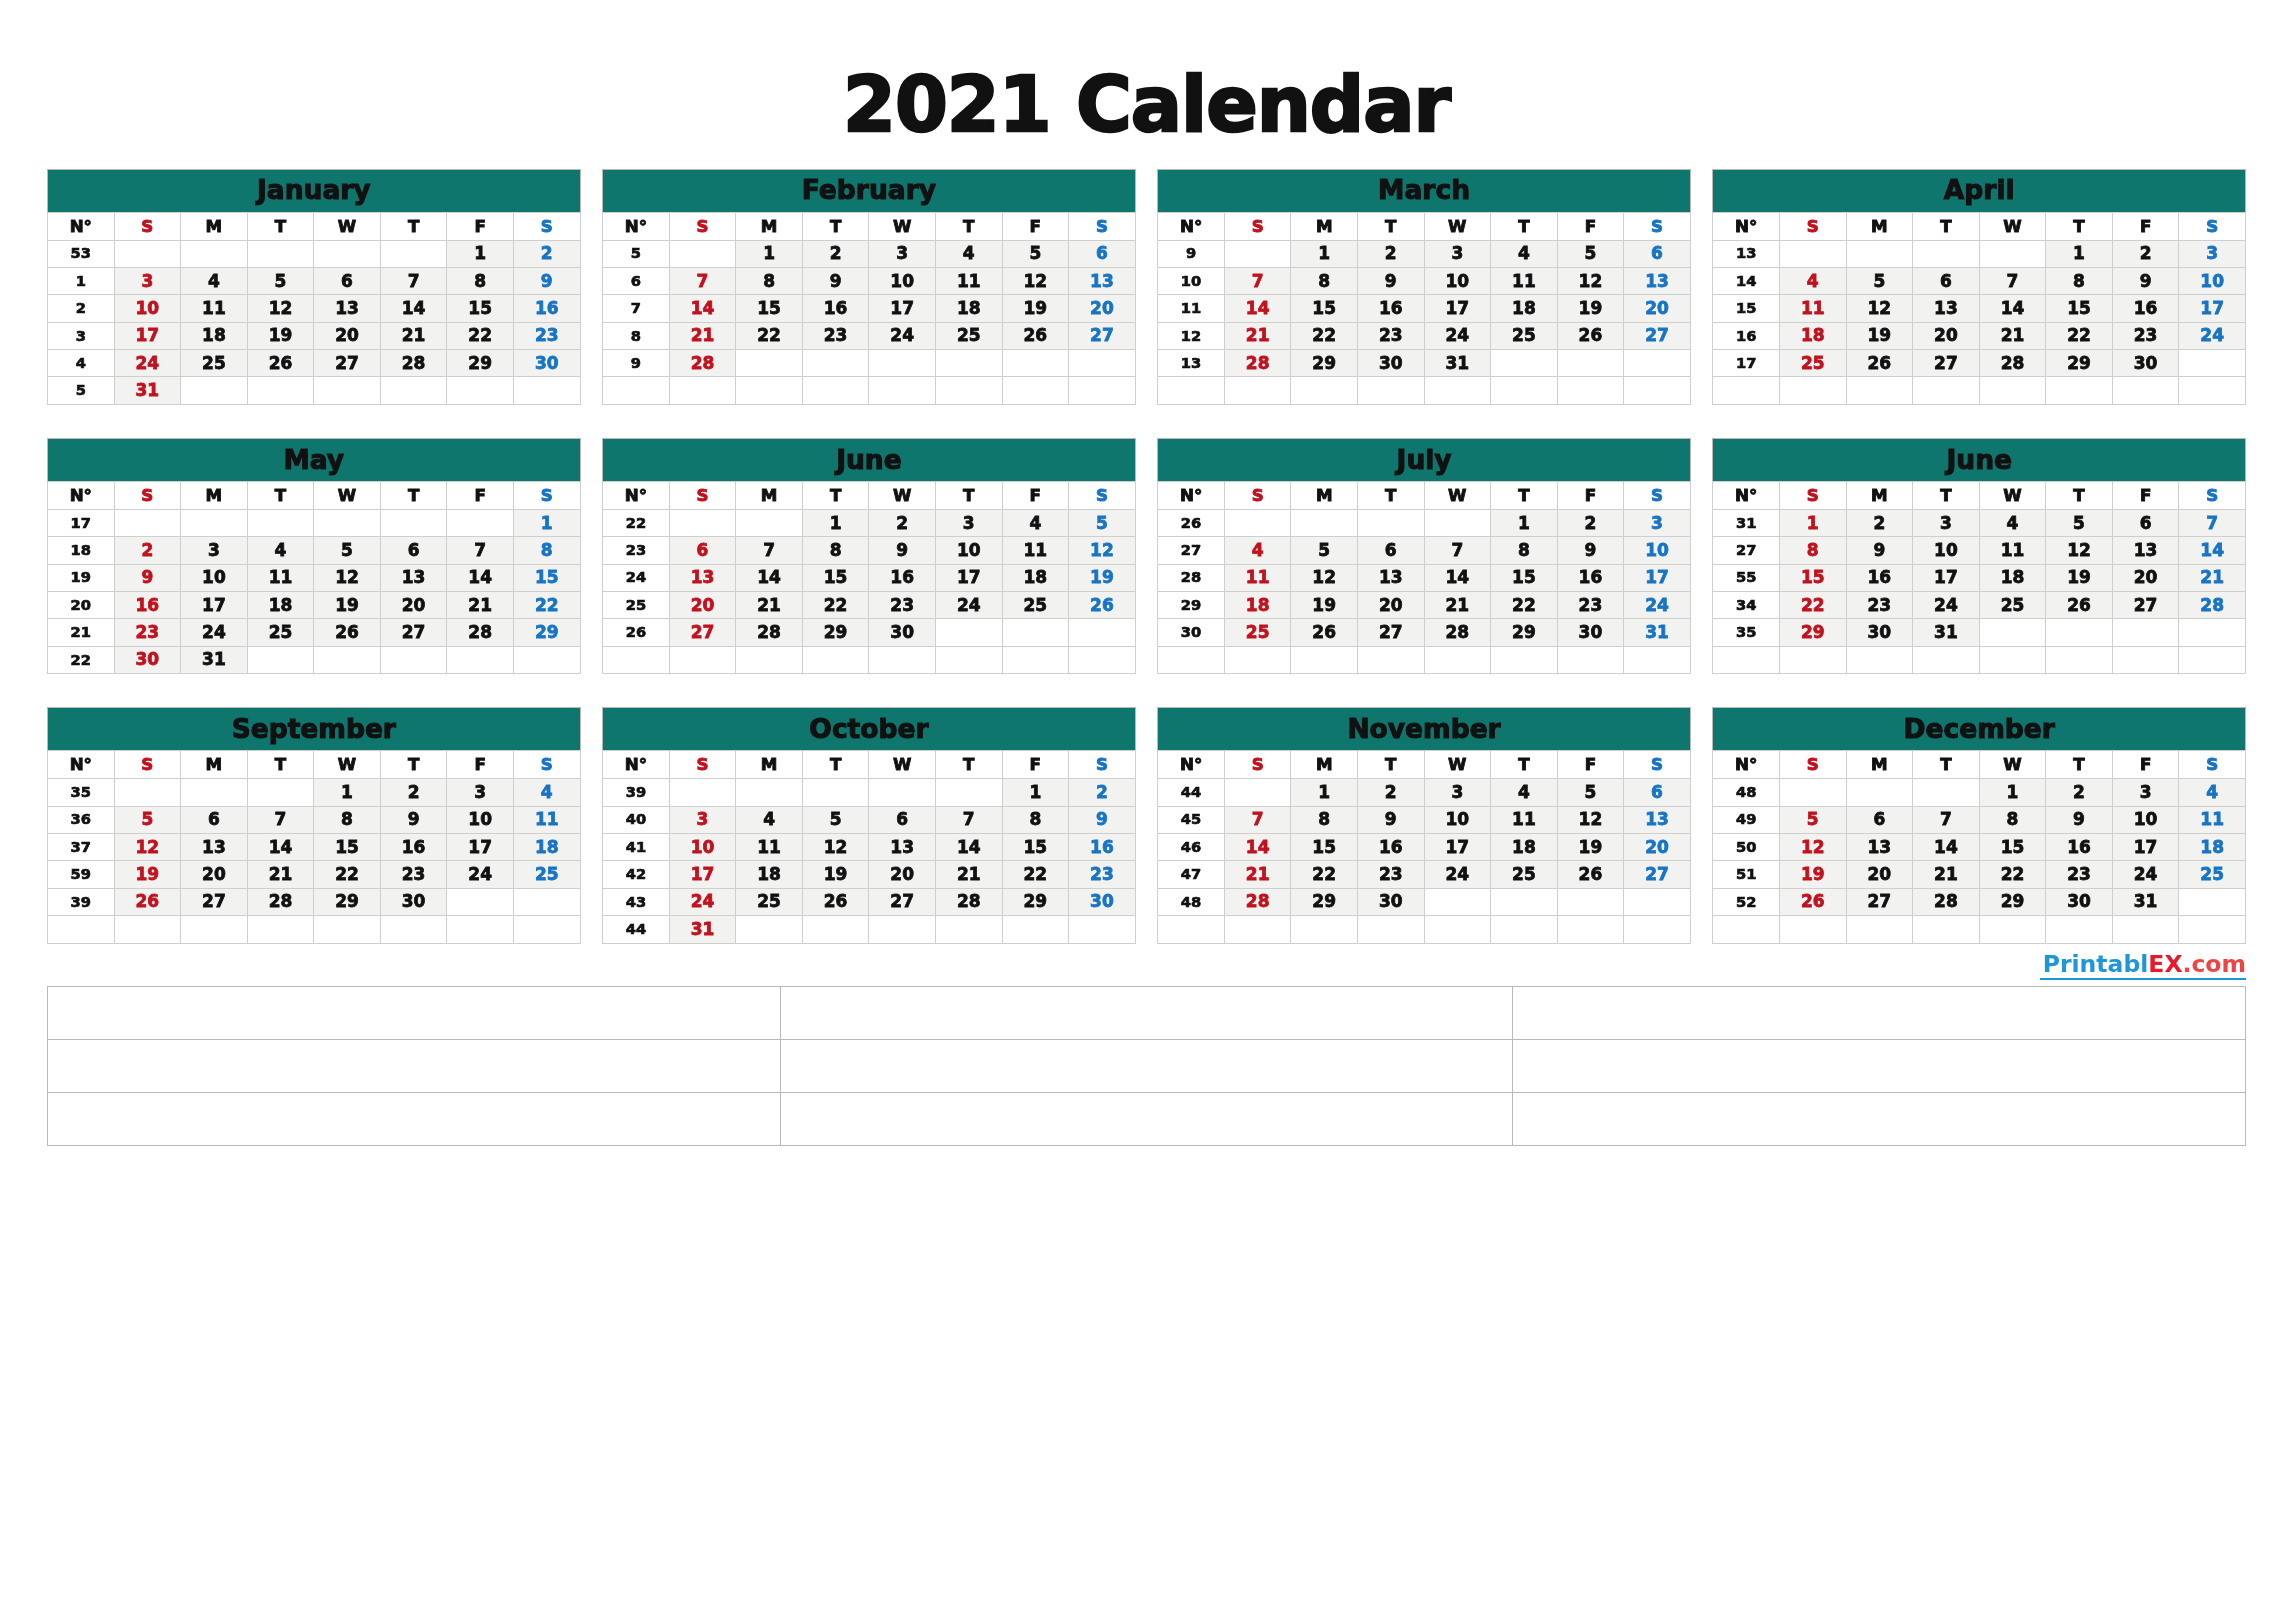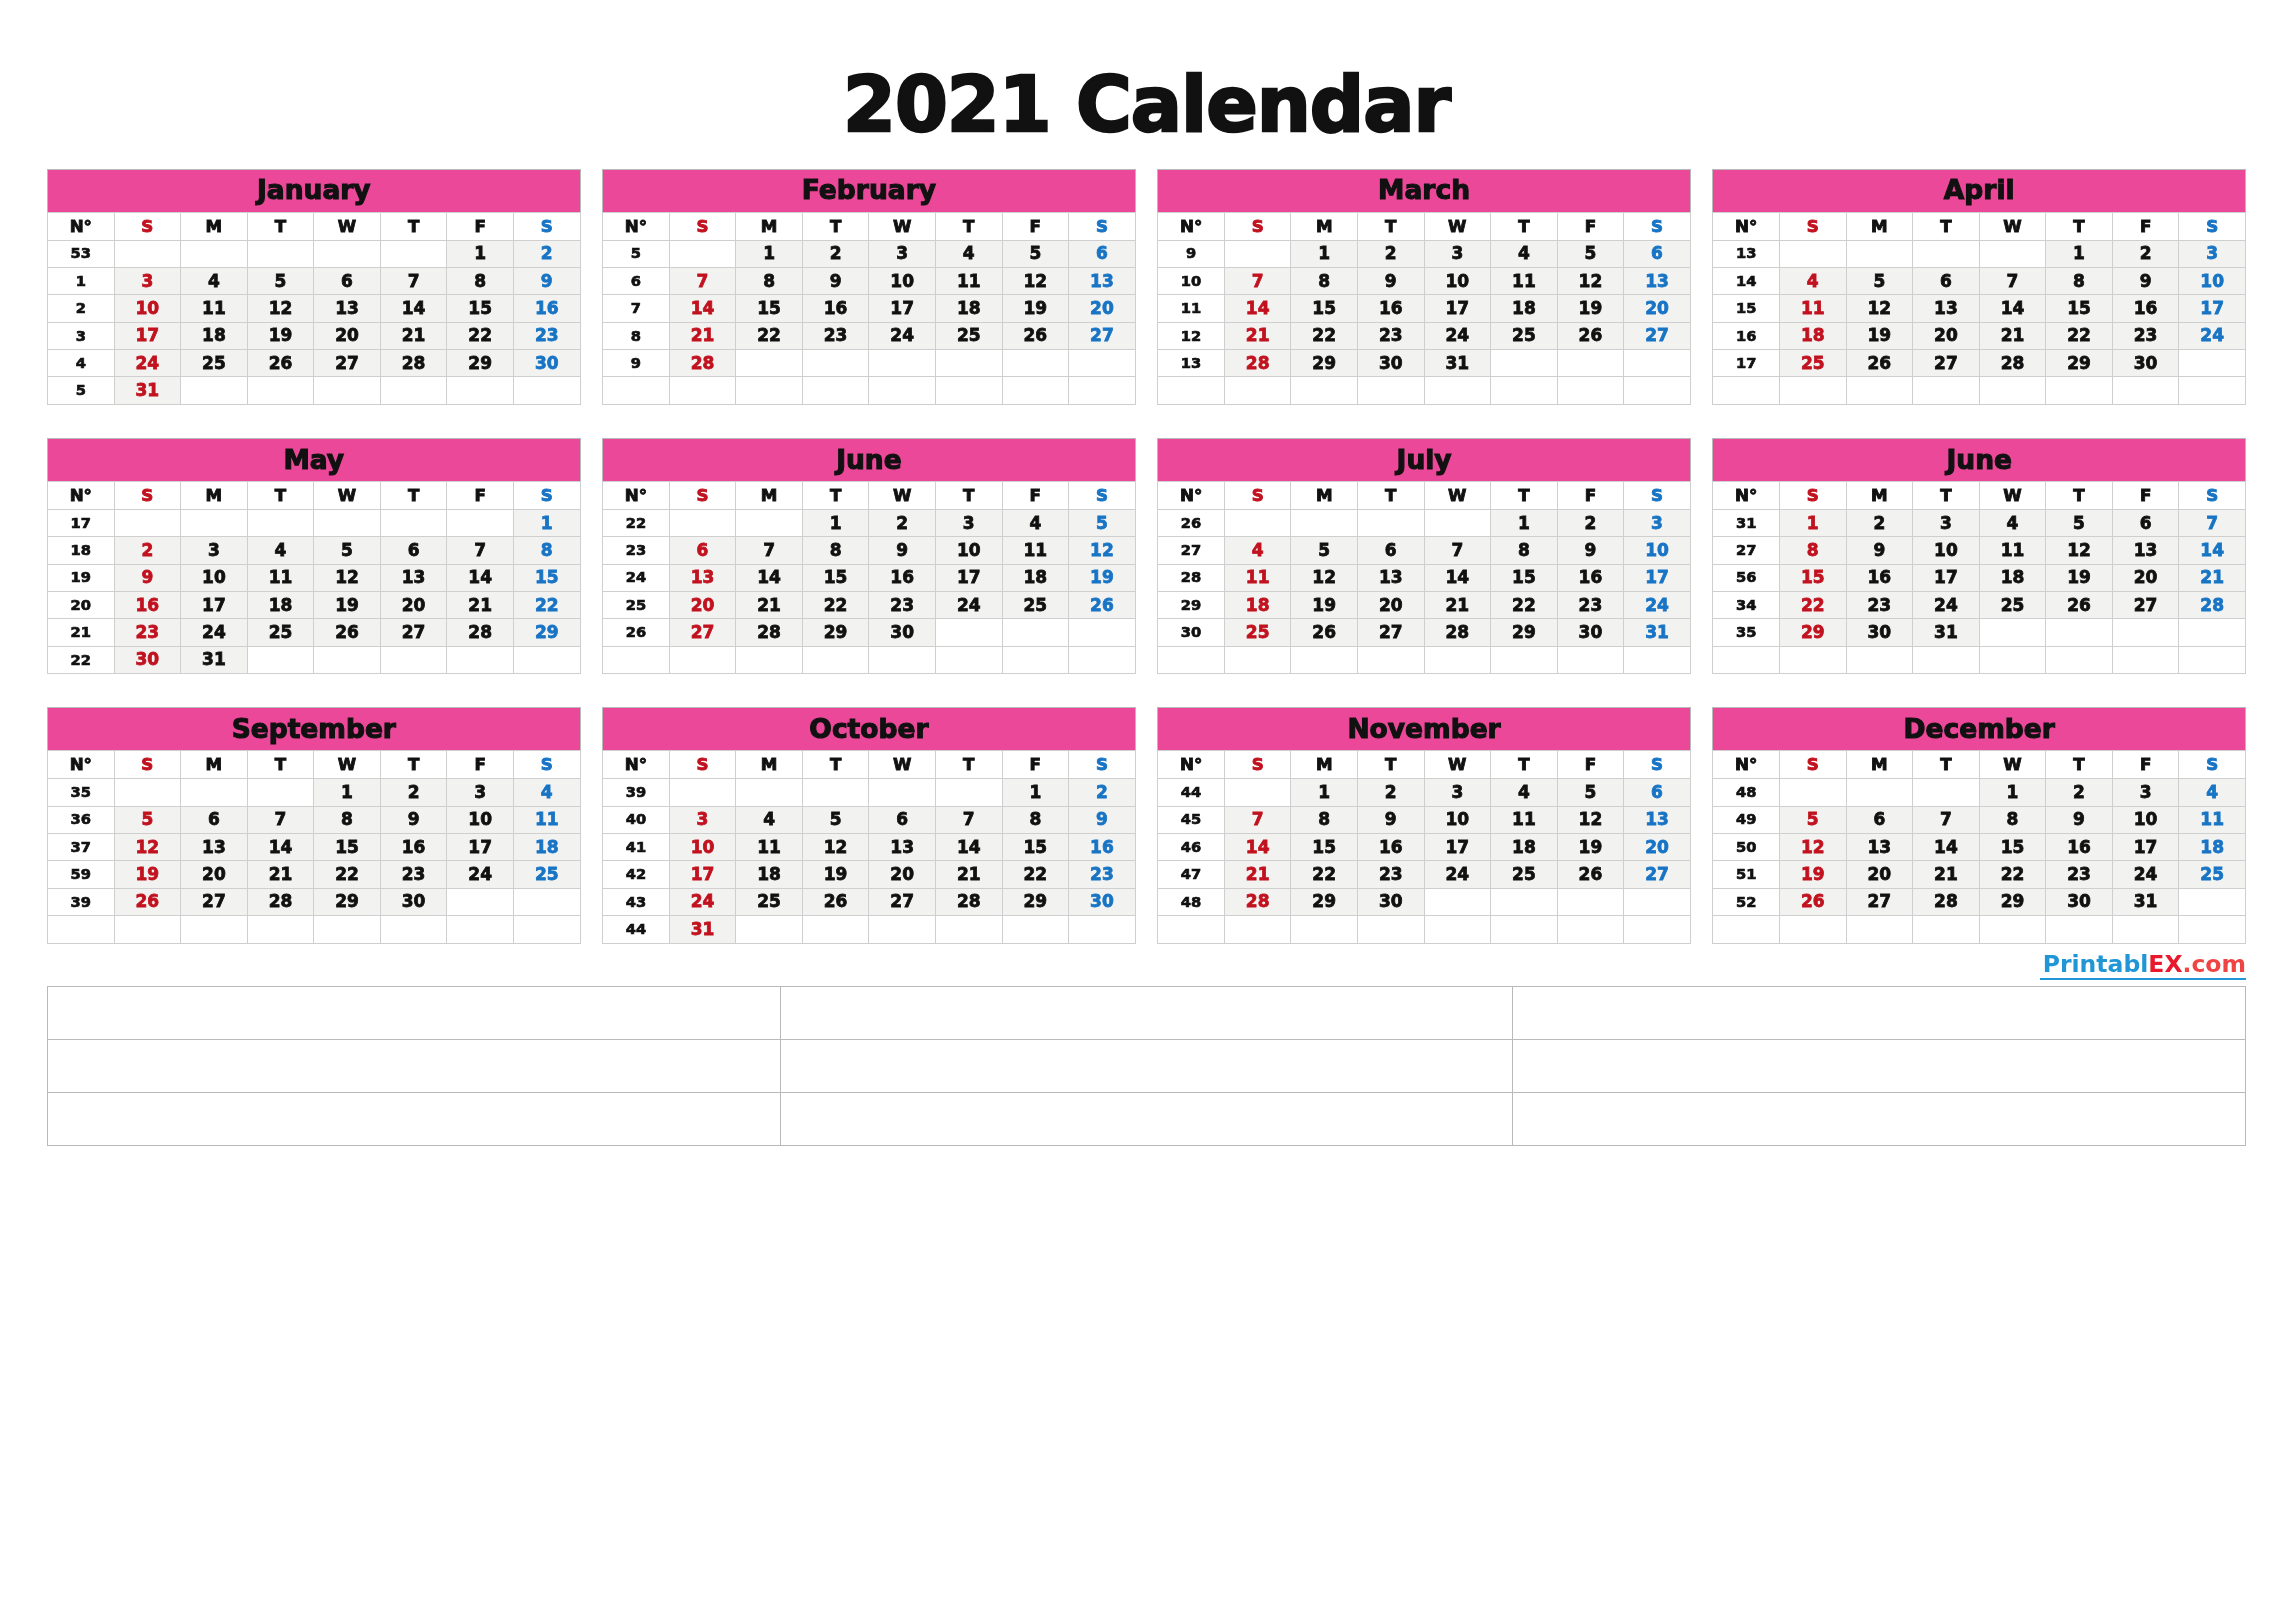--- a/index.html
+++ b/index.html
@@ -43,21 +43,21 @@
     column-gap: 21.6px;
     row-gap: 33px;
     padding: 0 35px;
   }
 
   .month {
     border: 1px solid #b9b9b9;
     border-collapse: collapse;
     width: 100%;
     table-layout: fixed;
-    background: #ec4899;
+    background: #0f766e;
   }
   .month td, .month th {
     border: 1px solid #cfcfcf;
     text-align: center;
     padding: 0;
     height: 27.4px;
     font-size: 17px;
     font-weight: bold;
     color: #111111;
     font-family: "DejaVu Sans", sans-serif;
@@ -776,21 +776,21 @@
             <td class="wknum">27</td>
             <td class="day sun filled">8</td>
             <td class="day wkd filled">9</td>
             <td class="day wkd filled">10</td>
             <td class="day wkd filled">11</td>
             <td class="day wkd filled">12</td>
             <td class="day wkd filled">13</td>
             <td class="day sat filled">14</td>
           </tr>
           <tr>
-            <td class="wknum">56</td>
+            <td class="wknum">55</td>
             <td class="day sun filled">15</td>
             <td class="day wkd filled">16</td>
             <td class="day wkd filled">17</td>
             <td class="day wkd filled">18</td>
             <td class="day wkd filled">19</td>
             <td class="day wkd filled">20</td>
             <td class="day sat filled">21</td>
           </tr>
           <tr>
             <td class="wknum">34</td>

